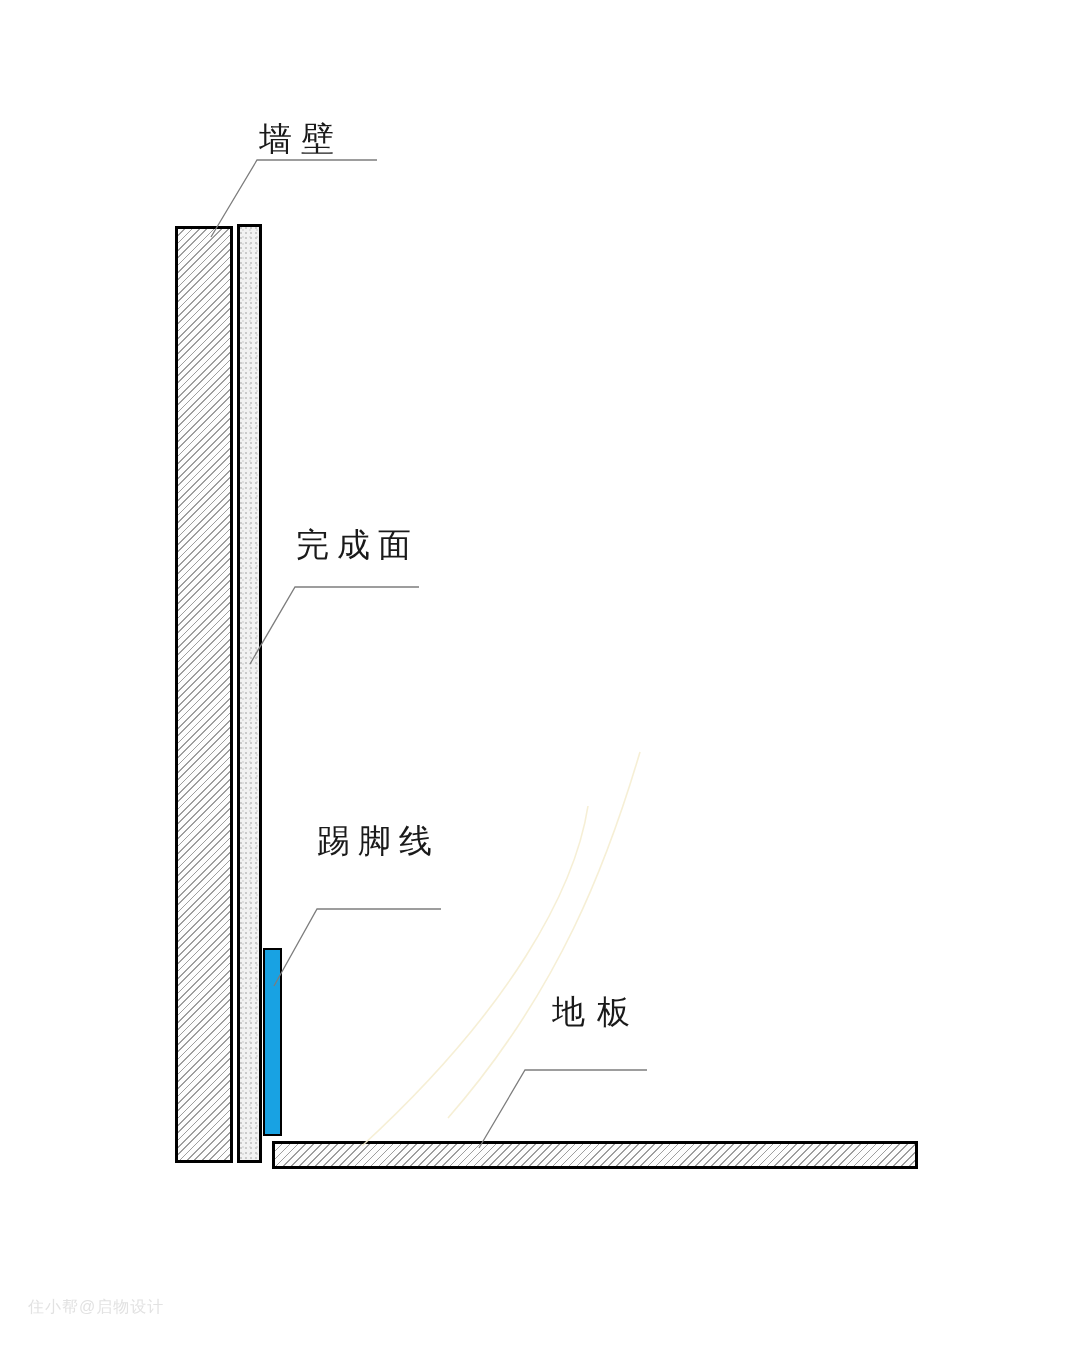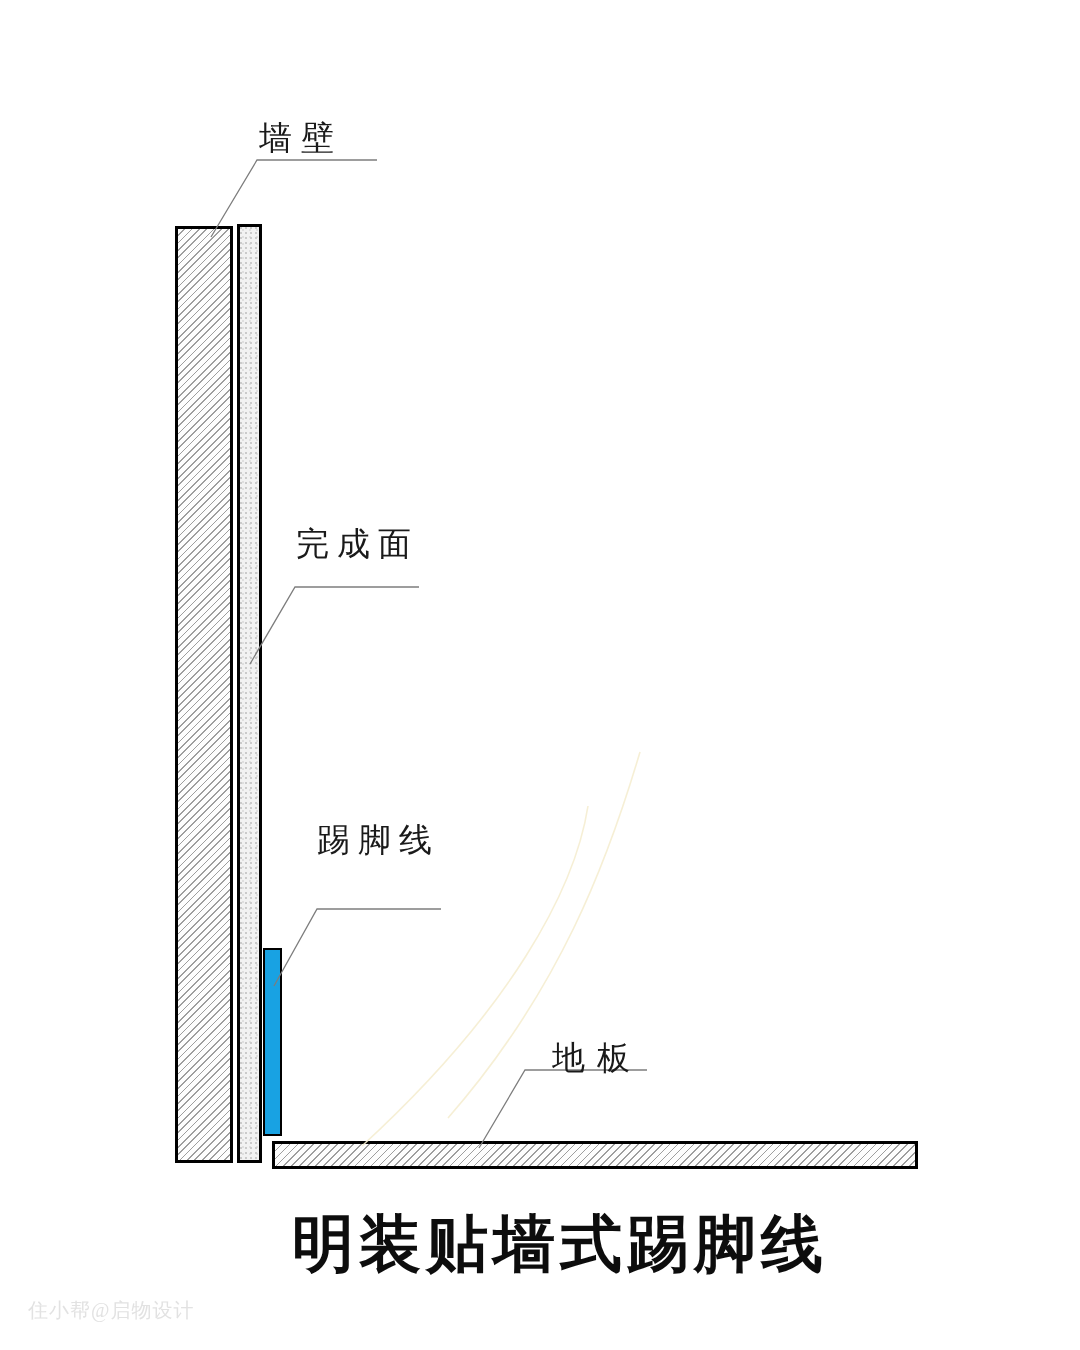--- a/index.html
+++ b/index.html
@@ -19,21 +19,20 @@
   html, body {
     background: var(--background);
     font-family: "Liberation Sans", "DejaVu Sans", sans-serif;
   }
   .canvas {
     position: relative;
     width: 1080px;
     height: 1350px;
     background: var(--background);
     overflow: hidden;
-    font-family: Liberation Serif, serif;
   }
   
   .shape {
     position: absolute;
     border: 3px solid var(--outline);
   }
   .wall {
     left: 175px; top: 226px; width: 58px; height: 937px;
     background-color: #fdfdfd;
     background-image: repeating-linear-gradient(
@@ -85,37 +84,37 @@
     position: absolute;
     color: var(--label_color);
     font-size: 33px;
     letter-spacing: 9px;
     white-space: nowrap;
     line-height: 1;
   }
   .lbl-wall    { left: 259px; top: 122px; }
   .lbl-finish  { left: 296px; top: 528px; letter-spacing: 8px; }
   .lbl-skirt   { left: 317px; top: 824px; letter-spacing: 8px; }
-  .lbl-floor   { left: 552px; top: 1042px; letter-spacing: 12px; text-align: right; }
+  .lbl-floor   { left: 552px; top: 995px; letter-spacing: 12px; text-align: right; }
   .diagram-title {
     position: absolute;
     left: 560px; top: 1212px;
     transform: translateX(-50%);
     color: var(--title_color);
     font-size: 62px;
     font-weight: 600;
     letter-spacing: 5px;
     white-space: nowrap;
     line-height: 1.05;
   }
   .watermark {
     position: absolute;
     left: 28px; top: 1297px;
     color: var(--watermark_color);
-    font-size: 20px;
+    font-size: 16px;
     letter-spacing: 1px;
     filter: blur(0.6px);
     white-space: nowrap;
   }
 </style>
 </head>
 <body>
 
 <div class="canvas">
 
@@ -131,16 +130,15 @@
     <polyline points="419,587 295,587 250,664"></polyline>
     <polyline points="441,909 317,909 274,986"></polyline>
     <polyline points="647,1070 525,1070 479,1148"></polyline>
   </svg>
 
   <div class="callout lbl-wall">墙壁</div>
   <div class="callout lbl-finish">完成面</div>
   <div class="callout lbl-skirt">踢脚线</div>
   <div class="callout lbl-floor">地板</div>
 
-  <div class="diagram-title">明装贴墙式踢脚线</div>
   <div class="watermark">住小帮@启物设计</div>
 
 </div>
 
 </body></html>

